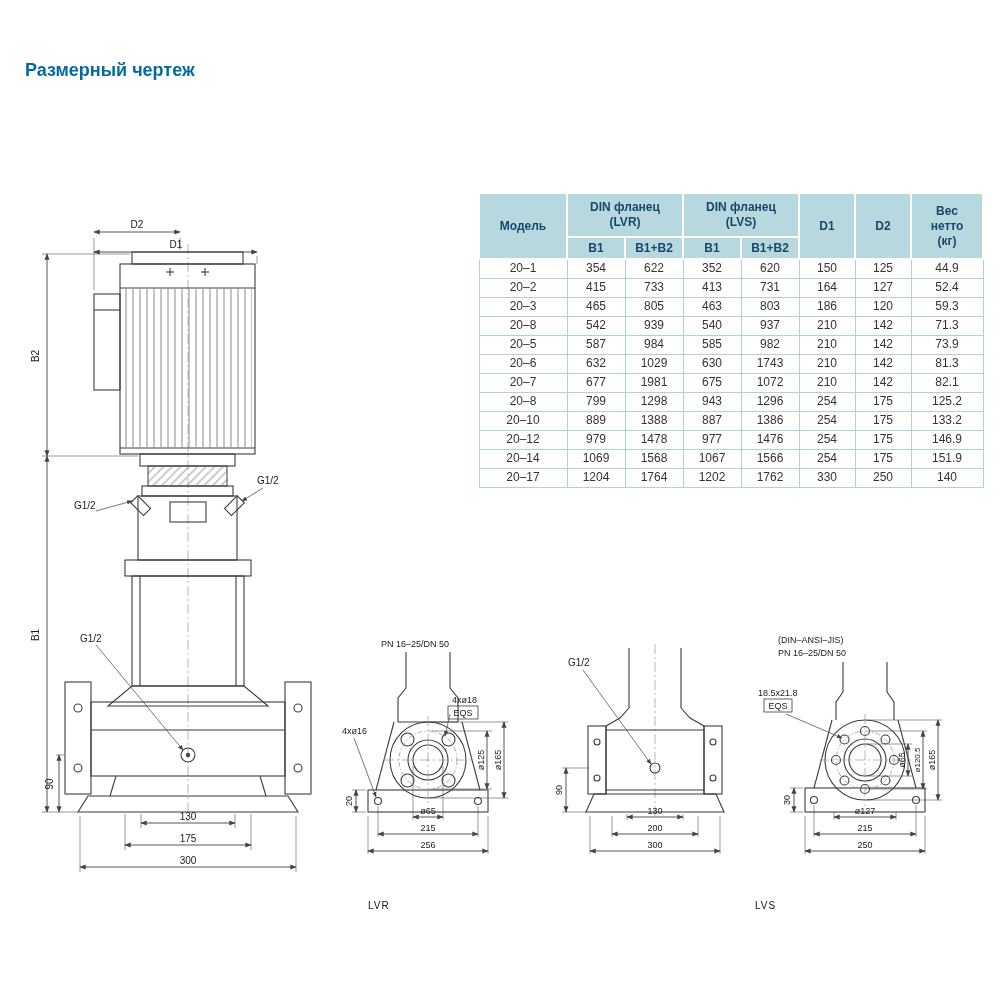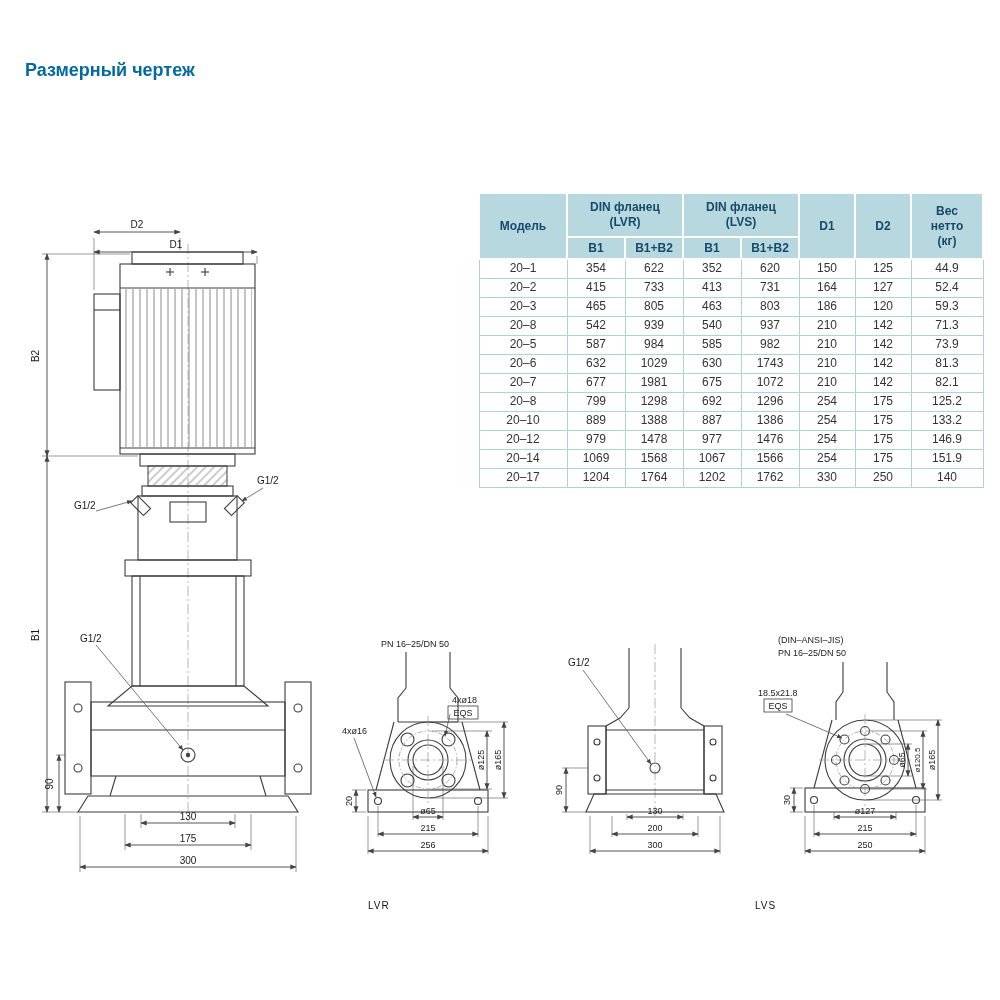--- a/index.html
+++ b/index.html
@@ -132,21 +132,21 @@
         <td>675</td>
         <td>1072</td>
         <td>210</td>
         <td>142</td>
         <td>82.1</td>
       </tr>
       <tr>
         <td>20–8</td>
         <td>799</td>
         <td>1298</td>
-        <td>692</td>
+        <td>943</td>
         <td>1296</td>
         <td>254</td>
         <td>175</td>
         <td>125.2</td>
       </tr>
       <tr>
         <td>20–10</td>
         <td>889</td>
         <td>1388</td>
         <td>887</td>

